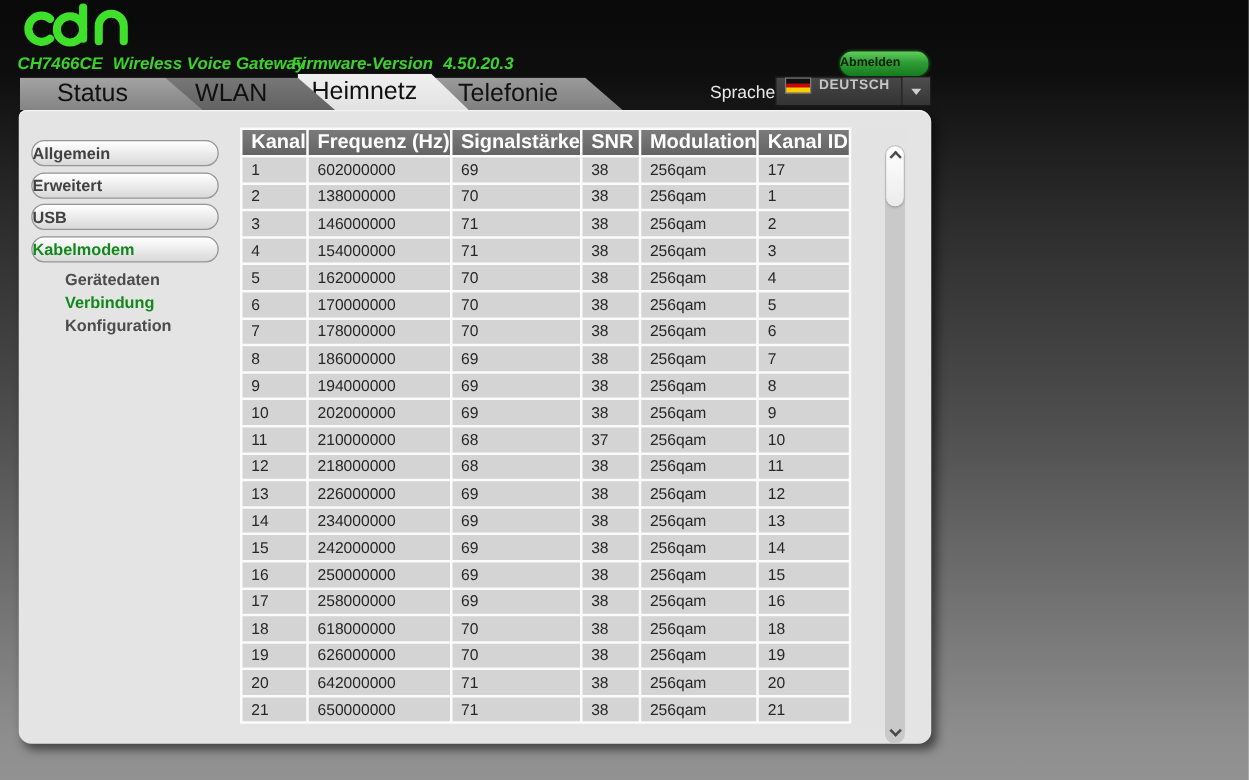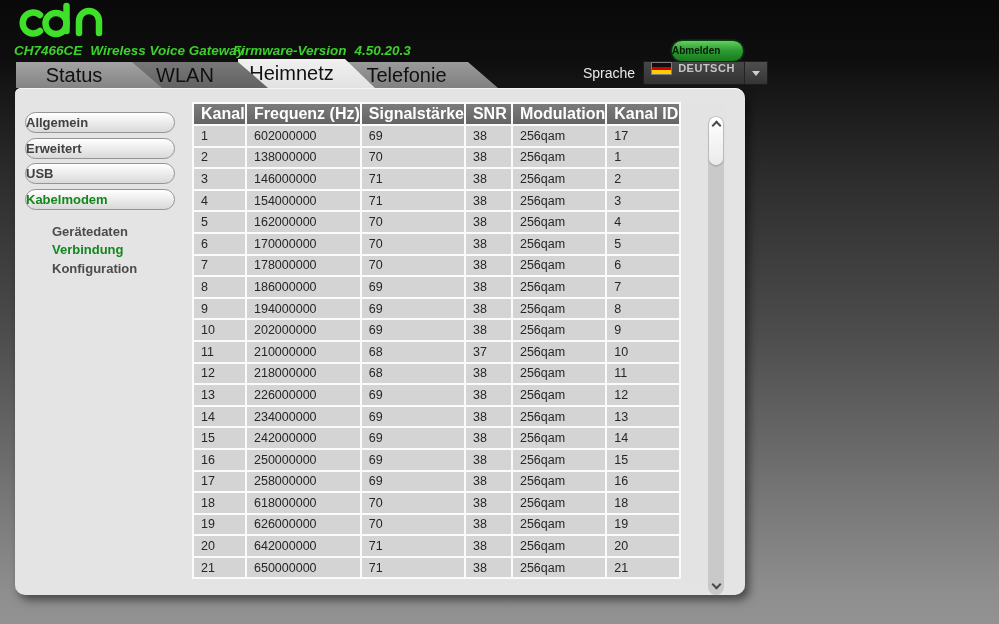--- a/index.html
+++ b/index.html
@@ -11,21 +11,21 @@
   
   .logo{position:absolute;left:12px;top:2px;}
   .hdr-line{position:absolute;top:42px;height:16px;display:flex;gap:8px;align-items:flex-end;
     color:#3cd12c;font-size:13.5px;font-weight:bold;white-space:nowrap;font-style:italic;}
   .hdr-device{left:14px;}
   .hdr-fw{left:233px;}
   .logout-btn{position:absolute;left:671px;top:40px;width:71px;height:20px;
     background:linear-gradient(180deg,#63cf5e 0%,#2e9e34 45%,#177a1f 100%);
     border:1px solid #073c0c;border-radius:11px;color:#061c06;font-size:10px;font-weight:bold;
     text-align:left;line-height:19px;box-shadow:0 0 0 1px #1a1a1a;cursor:pointer;}
-  .lang-row{position:absolute;left:583px;top:61px;height:24px;display:flex;align-items:center;gap:8px;}
+  .lang-row{position:absolute;left:568px;top:61px;height:24px;display:flex;align-items:center;}
   .lang-label{color:#e9e9e9;font-size:14px;}
   .lang-select{display:flex;align-items:flex-start;height:22px;background:linear-gradient(180deg,#474747,#333333);
     border:1px solid #1c1c1c;cursor:pointer;}
   .flag{width:19px;height:11px;margin:0 6px 0 7px;border:1px solid #7d7d7d;display:flex;flex-direction:column;}
   .flag i{flex:1;display:block;}
   .flag .f1{background:#101010;} .flag .f2{background:#d40000;} .flag .f3{background:#ffce00;}
   .lang-value{color:#c6c6c6;font-size:11px;font-weight:bold;letter-spacing:.5px;padding-right:9px;}
   .lang-arrow{width:22px;height:22px;border-left:1px solid #222;display:flex;align-items:center;justify-content:center;
     background:linear-gradient(180deg,#4e4e4e,#353535);}
   .caret-down{width:0;height:0;border-left:4px solid transparent;border-right:4px solid transparent;border-top:5px solid #cfcfcf;}
@@ -41,21 +41,21 @@
   .tab.active{background:linear-gradient(180deg,#f0f0f0,#e2e2e2) !important;height:29px;line-height:28px;margin-top:-3px;}
   
   .panel{position:absolute;left:15px;top:88px;width:730px;height:507px;background:#e4e4e4;
     border-radius:6px 10px 10px 10px;box-shadow:4px 5px 8px rgba(0,0,0,.5),inset 0 1px 0 #f4f4f4;}
   
   .side{position:absolute;left:10px;top:24px;width:165px;}
   .side-btn{width:148px;height:19px;line-height:19px;margin-bottom:4.5px;box-sizing:content-box;
     background:linear-gradient(180deg,#ffffff,#d9d9d9);border:1px solid #949494;border-radius:11px;
     font-size:13px;font-weight:bold;color:#414141;cursor:pointer;box-shadow:inset 0 1px 0 #fff;}
   .side-btn.active{color:#12871c;}
-  .side-links{margin-top:13px;}
+  .side-links{margin-top:5px;}
   .side-link{height:18.5px;line-height:18.5px;padding-left:27px;font-size:13px;font-weight:bold;color:#4c4c4c;cursor:pointer;}
   .side-link.active{color:#12871c;}
   
   .grid-area{position:absolute;left:177px;top:14px;width:534px;height:480px;background:#e3e3e3;}
   table.data{border-collapse:separate;border-spacing:2px;background:#fbfbfb;table-layout:fixed;}
   table.data th{background:linear-gradient(180deg,#7b7b7b,#646464);color:#ffffff;font-size:16px;font-weight:bold;
     text-align:left;padding:0 0 0 7px;height:20px;white-space:nowrap;overflow:hidden;}
   table.data td{background:#d4d4d4;color:#262626;font-size:12.5px;padding:0 0 0 7px;height:19.6px;
     white-space:nowrap;overflow:hidden;}
   

